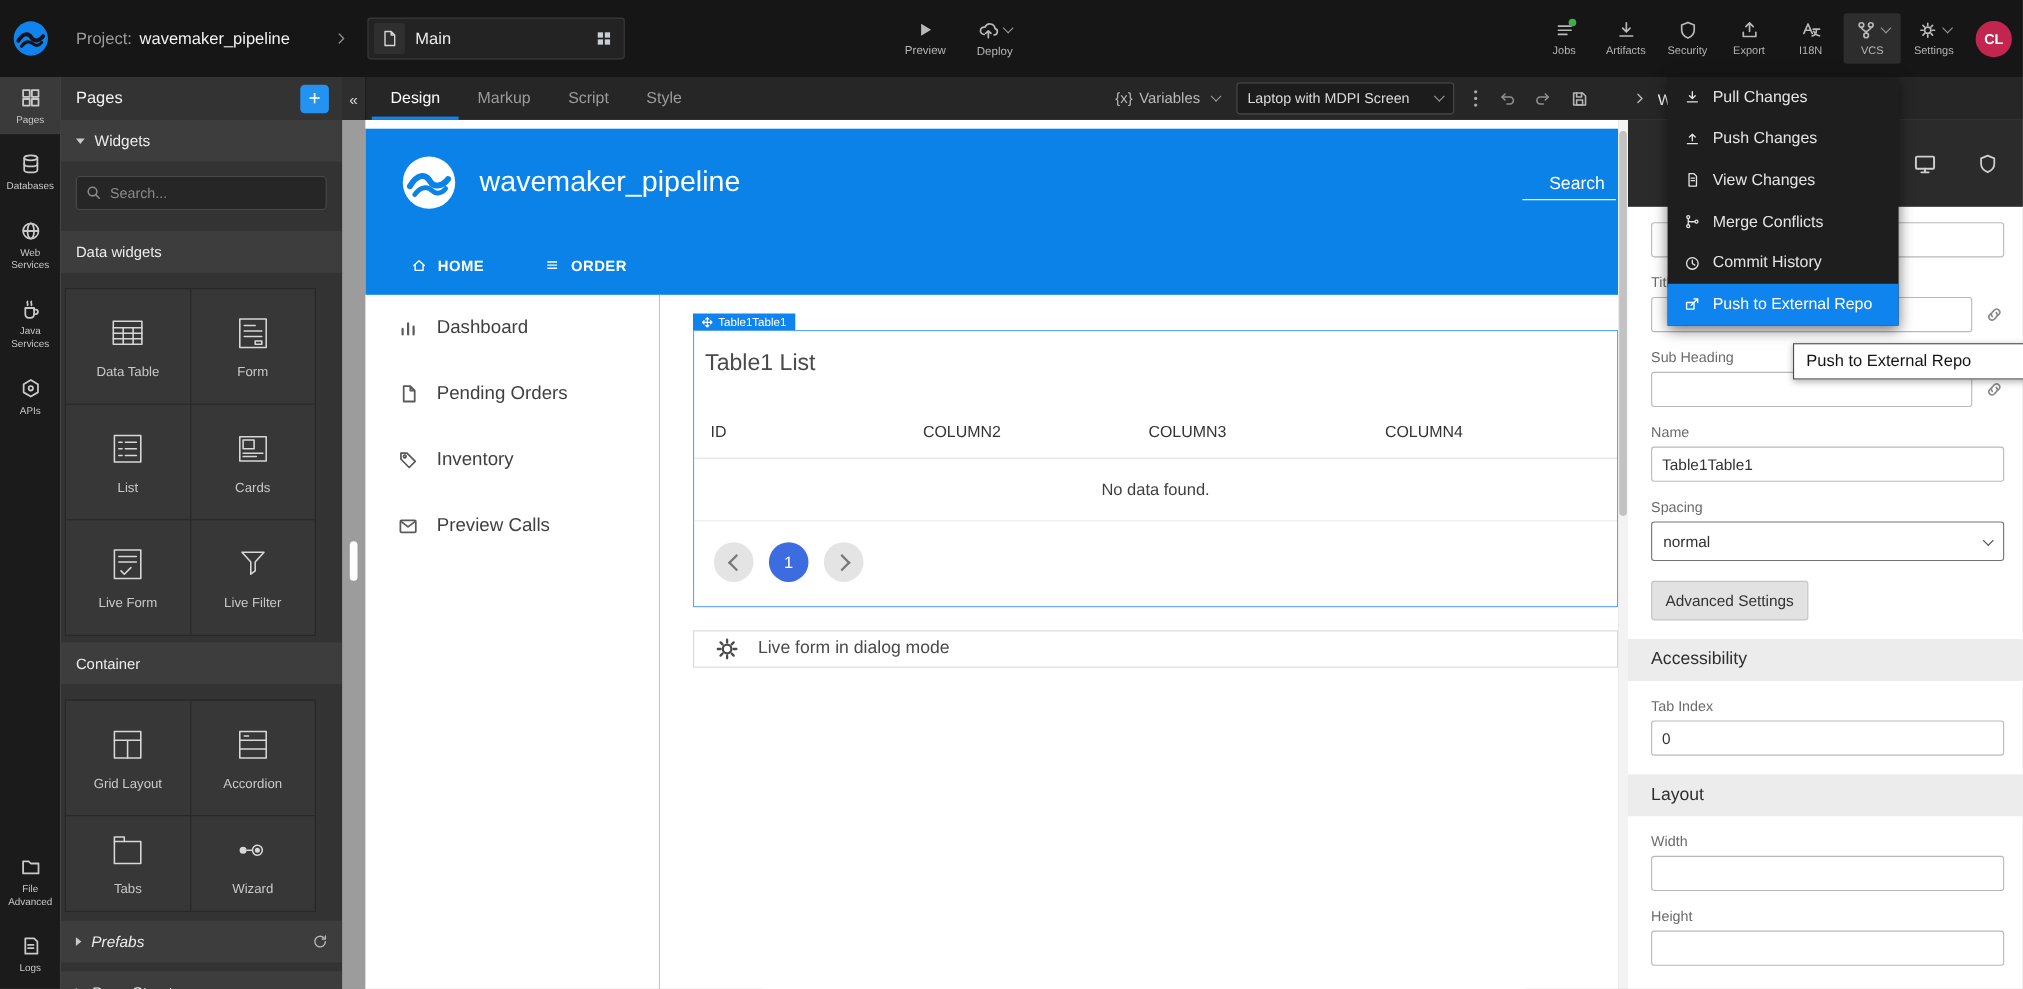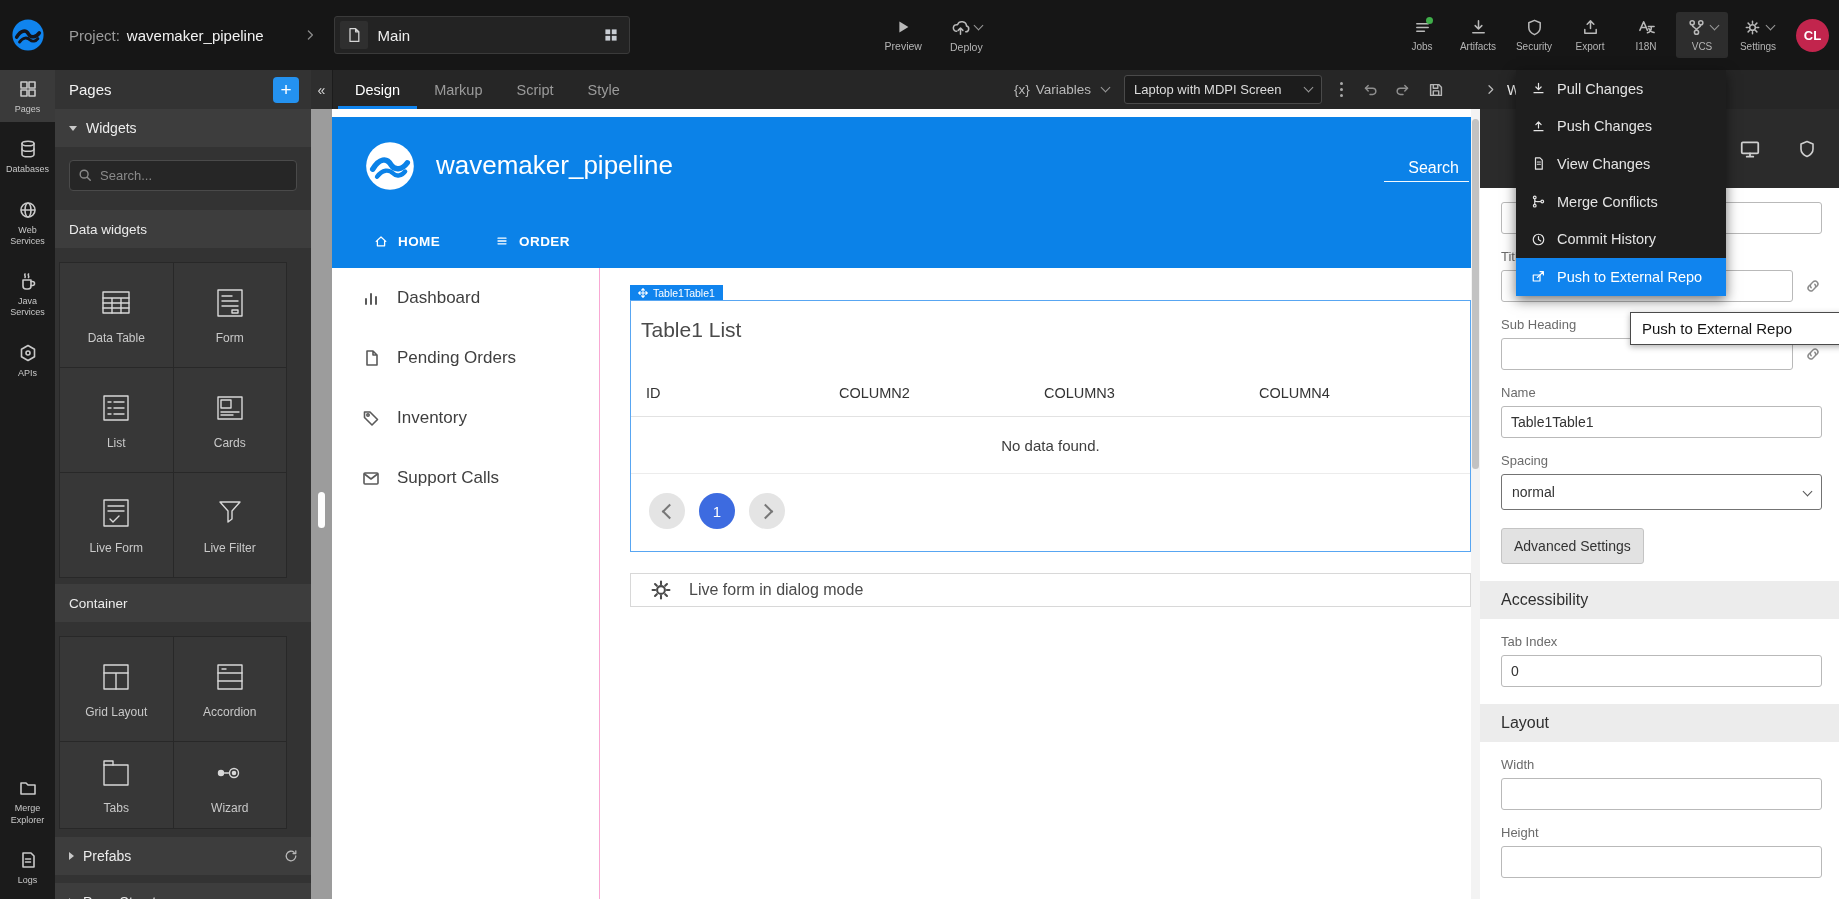--- a/index.html
+++ b/index.html
@@ -5,21 +5,21 @@
   html,body{margin:0;padding:0;background:#555;}
   #app{position:relative;width:1839px;height:899px;overflow:hidden;background:#9c9c9c;
        font-family:"Liberation Sans",sans-serif;}
   
   .topbar{position:absolute;left:0;top:0;width:100%;height:70px;background:#161616;
           display:flex;align-items:center;z-index:40;}
   .logo-cell{width:55px;height:70px;display:flex;align-items:center;justify-content:center;}
   .tb-proj{margin-left:14px;font-size:15px;color:#9c9c9c;display:flex;gap:7px;align-items:center;white-space:nowrap;}
   .tb-proj b{color:#f2f2f2;font-weight:400;}
   .tb-chev{margin-left:38px;color:#8a8a8a;display:flex;}
-  .page-select{margin-left:16px;width:296px;height:38px;background:#232323;border:1px solid #3a3a3a;
+  .page-select{margin-left:16px;width:234px;height:38px;background:#232323;border:1px solid #3a3a3a;
                border-radius:3px;display:flex;align-items:center;padding:0 10px 0 5px;box-sizing:border-box;}
   .ps-doc{width:28px;height:28px;background:#2f2f2f;border-radius:2px;display:flex;align-items:center;justify-content:center;color:#d5d5d5;}
   .ps-label{color:#eee;font-size:15px;margin-left:10px;flex:1;}
   .tb-action{display:flex;flex-direction:column;align-items:center;gap:4px;color:#b9b9b9;}
   .tb-action .lbl{font-size:10.5px;color:#b5b5b5;}
   .preview{margin-left:255px;}
   .deploy{margin-left:28px;}
   .icon-row{display:flex;align-items:center;}
   .tb-right{margin-left:auto;display:flex;align-items:center;gap:4px;}
   .tb-item{width:52px;display:flex;flex-direction:column;align-items:center;gap:4px;color:#b9b9b9;
@@ -58,21 +58,21 @@
   .rail-spacer{flex:1;}
   
   .leftpanel{position:absolute;left:55px;top:70px;bottom:0;width:256px;background:#333;z-index:15;
              display:flex;flex-direction:column;overflow:hidden;}
   .lp-header{height:39px;min-height:39px;display:flex;align-items:center;justify-content:space-between;padding:0 12px 0 14px;}
   .lp-title{color:#f2f2f2;font-size:15px;}
   .plus-btn{width:26px;height:26px;background:#2492f0;border-radius:4px;color:#fff;font-size:19px;line-height:1;
             display:flex;align-items:center;justify-content:center;}
   .lp-sect{height:38px;min-height:38px;background:#3d3d3d;display:flex;align-items:center;gap:9px;
            padding:0 12px 0 14px;color:#ececec;font-size:14px;}
-  .lp-sect.mt{margin-top:8px;}
+  .lp-sect.mt{margin-top:8px;font-style:italic;}
   .tri-down{width:0;height:0;border-left:4.5px solid transparent;border-right:4.5px solid transparent;border-top:5.5px solid #c9c9c9;}
   .tri-right{width:0;height:0;border-top:4.5px solid transparent;border-bottom:4.5px solid transparent;border-left:5.5px solid #c9c9c9;}
   .lp-search{padding:13px 14px;}
   .search-box{position:relative;}
   .search-box svg{position:absolute;left:9px;top:8px;color:#8a8a8a;}
   .search-box input{width:100%;box-sizing:border-box;height:31px;background:#262626;border:1px solid #4a4a4a;
                     border-radius:4px;color:#ddd;font-size:13px;padding:0 8px 0 30px;outline:none;}
   .search-box input::placeholder{color:#8a8a8a;}
   .lp-group{height:38px;min-height:38px;background:#3d3d3d;display:flex;align-items:center;padding-left:14px;
             color:#ececec;font-size:13.5px;margin-top:6px;}
@@ -352,21 +352,21 @@
         <path d="M10 2.5 L16.5 6.3 v7.4 L10 17.5 L3.5 13.7 V6.3 Z"></path>
           <circle cx="10" cy="10" r="2"></circle>
         </svg>
       <span class="lbl">APIs</span>
     </div>
     <div class="rail-spacer"></div>
     <div class="rail-item">
       <svg class="ic" width="20" height="20" viewBox="0 0 20 20">
         <path d="M3 5 h5 l2 2 h7 v9 H3 z"></path>
         </svg>
-      <span class="lbl">Merge Explorer</span>
+      <span class="lbl">File Advanced</span>
     </div>
     <div class="rail-item" style="margin-bottom:6px;">
       <svg class="ic" width="20" height="20" viewBox="0 0 20 20">
         <path d="M5 3 h8 l3 3 v11 H5 z"></path>
           <path d="M7.5 9 h5 M7.5 12 h5"></path>
         </svg>
       <span class="lbl">Logs</span>
     </div>
   </nav>
 
@@ -541,21 +541,21 @@
             </span>
           <span>Inventory</span>
         </div>
         <div class="sn-item">
           <span class="sn-ic">
             <svg class="ic" width="20" height="20" viewBox="0 0 20 20">
                 <rect x="3" y="5" width="14" height="11" rx="1"></rect>
                 <path d="M3.5 6 L10 11 L16.5 6"></path>
               </svg>
             </span>
-          <span>Support Calls</span>
+          <span>Preview Calls</span>
         </div>
       </div>
       <div class="main">
         <div class="wtag">
           <svg class="ic" width="10" height="10" viewBox="0 0 10 10" style="stroke-width:1.1;stroke:#fff;">
             <path d="M5 0.7 V9.3 M0.7 5 H9.3 M5 0.7 L3.6 2.1 M5 0.7 L6.4 2.1 M5 9.3 L3.6 7.9 M5 9.3 L6.4 7.9 M0.7 5 L2.1 3.6 M0.7 5 L2.1 6.4 M9.3 5 L7.9 3.6 M9.3 5 L7.9 6.4"></path>
             </svg>
           <span>Table1Table1</span>
         </div>
         <div class="widget">

